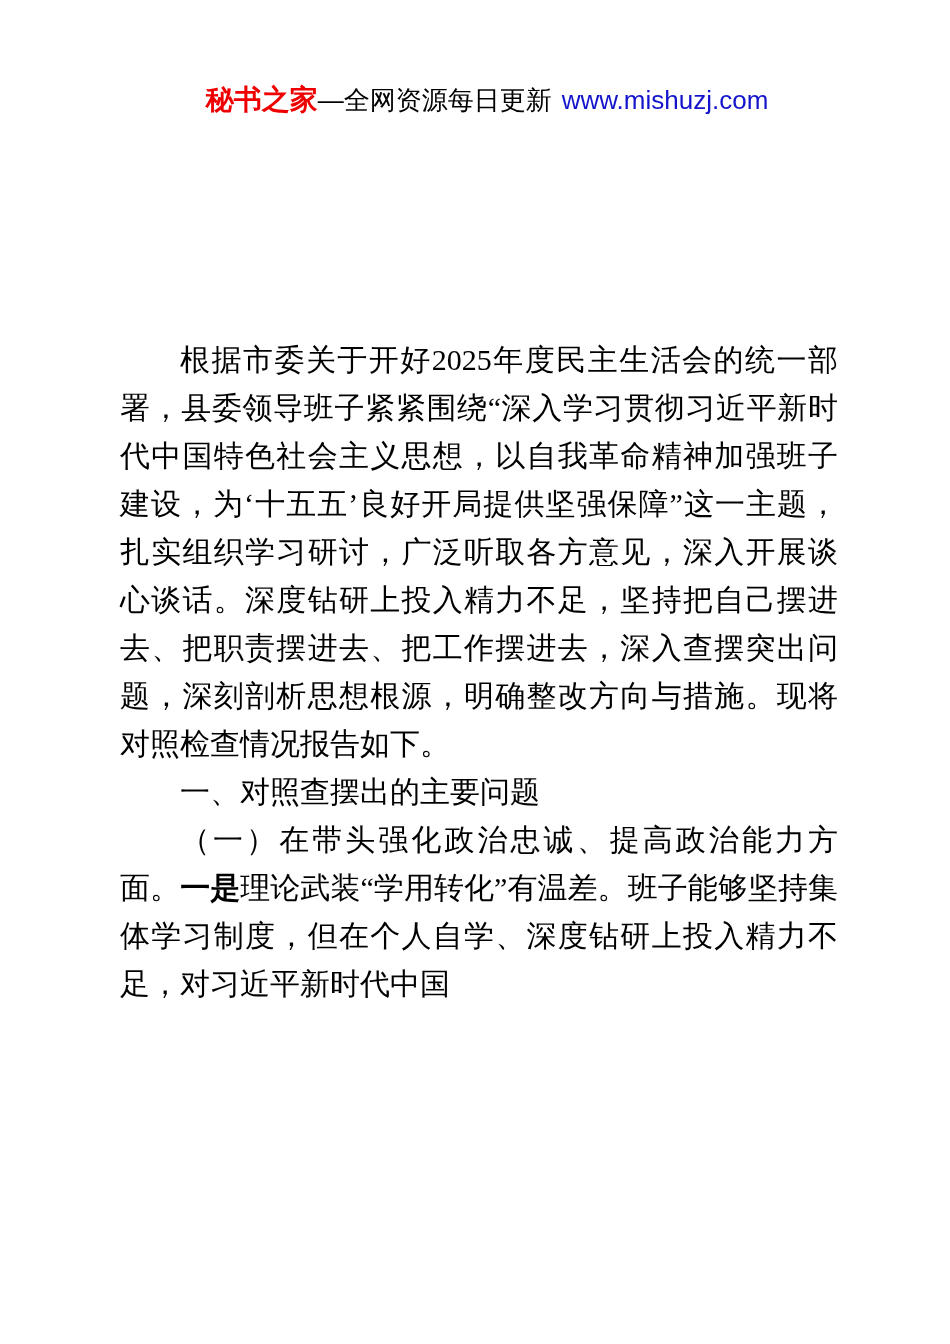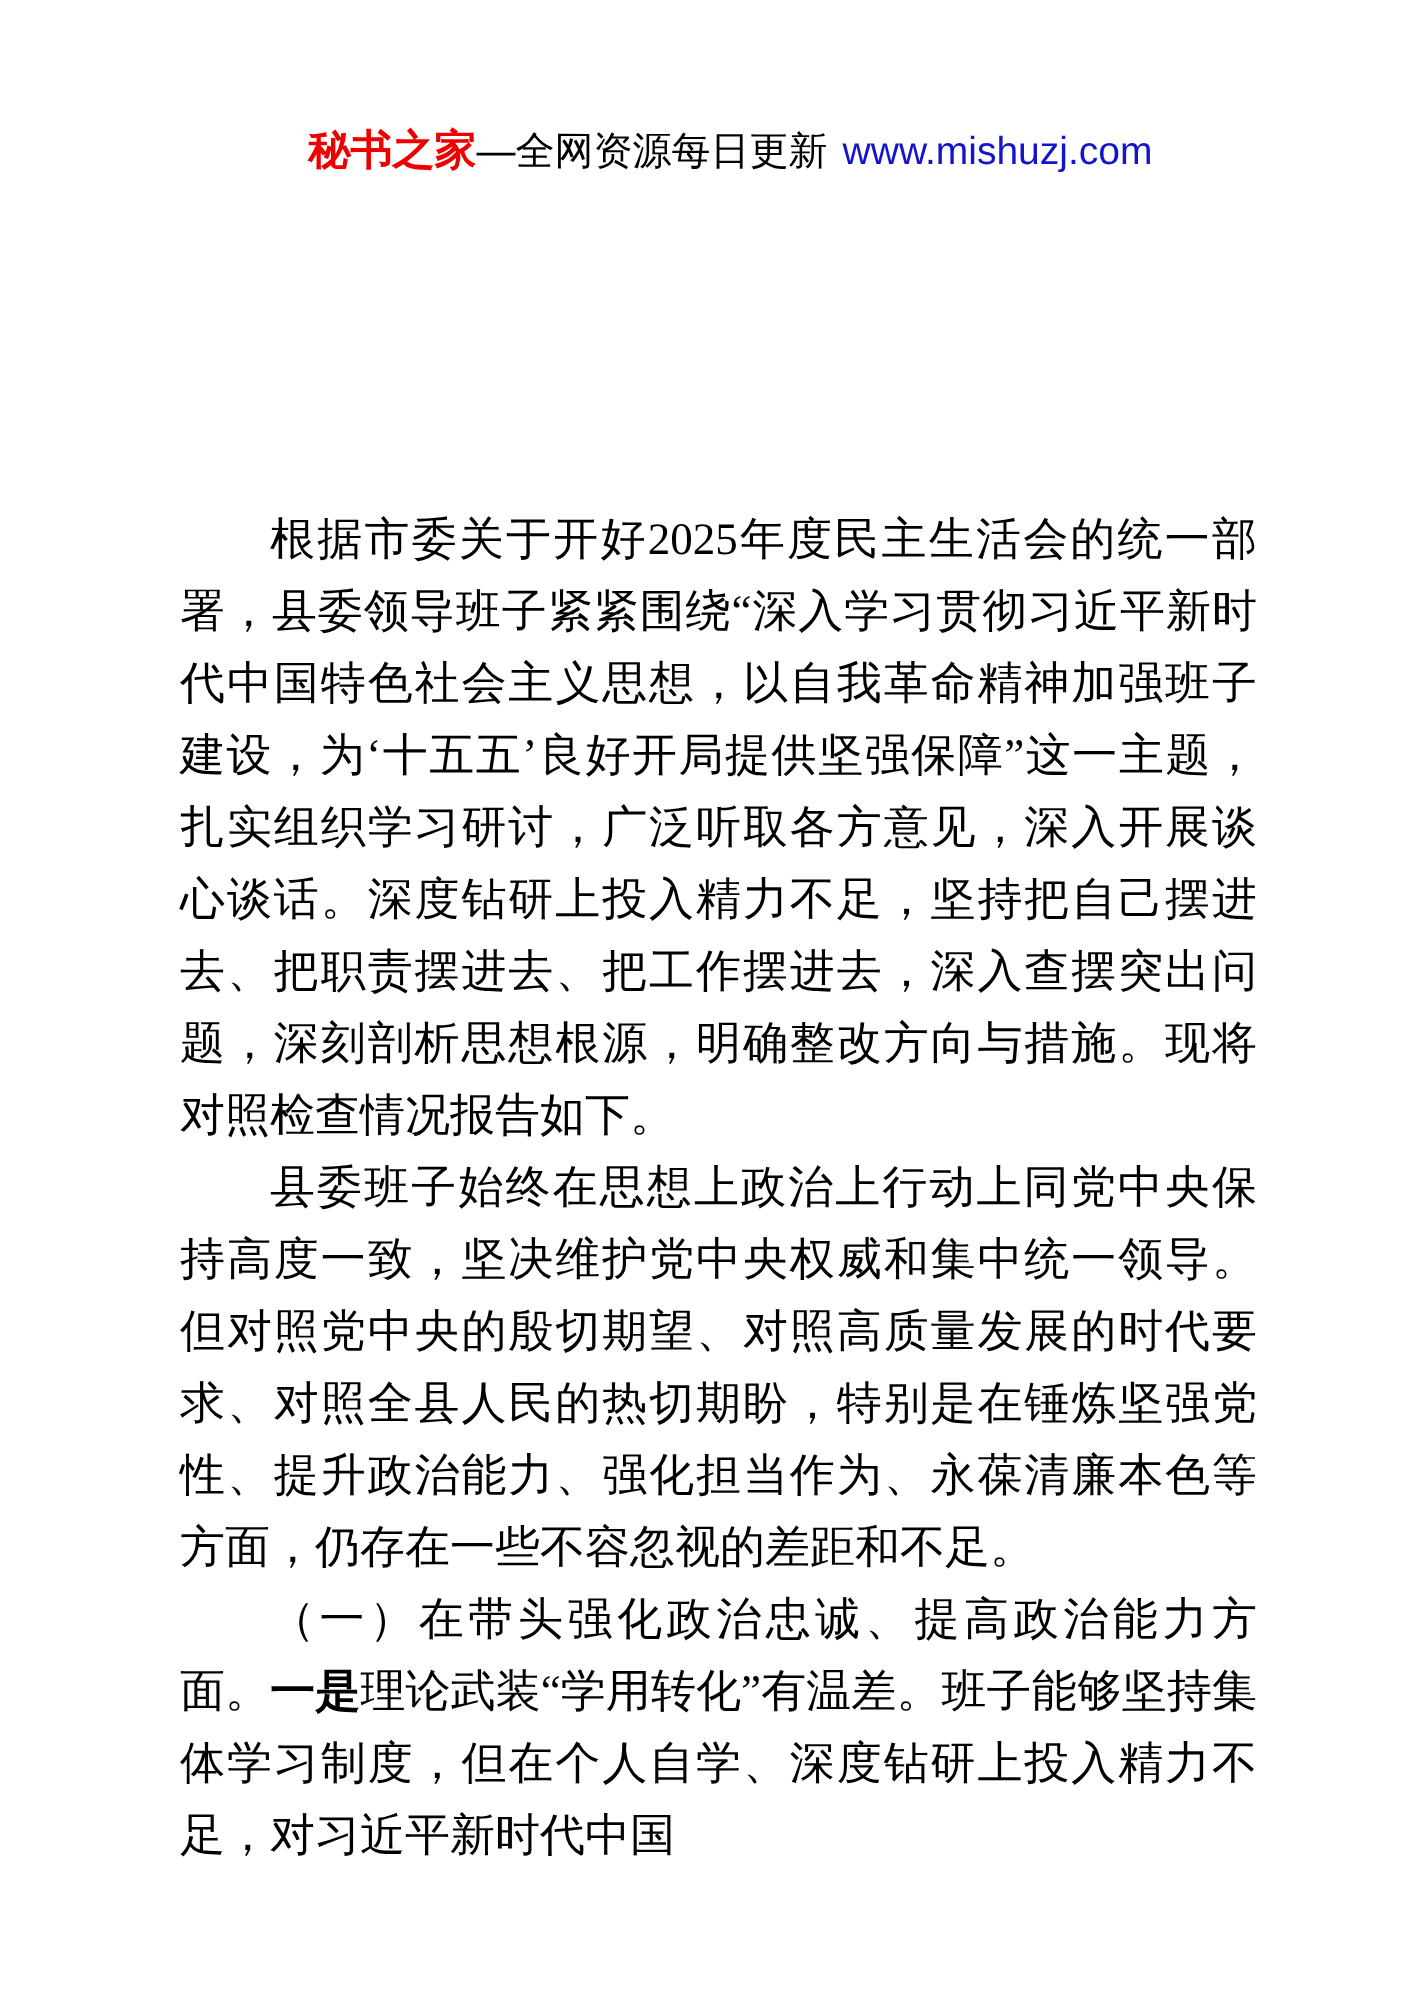--- a/index.html
+++ b/index.html
@@ -70,16 +70,16 @@
 </style>
 </head>
 <body>
 
 <div class="page" style="background: rgb(255, 255, 255); color: rgb(0, 0, 0); padding-left: 24px;">
   <div class="doc-header"><span class="brand" style="color: rgb(238, 0, 0);">秘书之家</span><span class="tagline">—全网资源每日更新</span><span class="url" style="color: rgb(20, 20, 204);">www.mishuzj.com</span></div>
 
 
   <div class="doc-body">
       <p class="para"><span>根据市委关于开好2025年度民主生活会的统一部署，县委领导班子紧紧围绕“深入学习贯彻习近平新时代中国特色社会主义思想，以自我革命精神加强班子建设，为‘十五五’良好开局提供坚强保障”这一主题，扎实组织学习研讨，广泛听取各方意见，深入开展谈心谈话。深度钻研上投入精力不足，坚持把自己摆进去、把职责摆进去、把工作摆进去，深入查摆突出问题，深刻剖析思想根源，明确整改方向与措施。现将对照检查情况报告如下。</span></p>
-      <p class="para"><span>县委班子始终在思想上政治上行动上同党中央保持高度一致，坚决维护党中央权威和集中统一领导。但对照党中央的殷切期望、对照高质量发展的时代要求、对照全县人民的热切期盼，特别是在锤炼坚强党性、提升政治能力、强化担当作为、永葆清廉本色等方面，仍存在一些不容忽视的差距和不足。</span></p>
+      <p class="para heading"><span>一、对照查摆出的主要问题</span></p>
       <p class="para"><span>（一）在带头强化政治忠诚、提高政治能力方面。</span><span class="bold">一是</span><span>理论武装“学用转化”有温差。班子能够坚持集体学习制度，但在个人自学、深度钻研上投入精力不足，对习近平新时代中国</span></p>
     </div>
 </div>
 
 </body></html>

